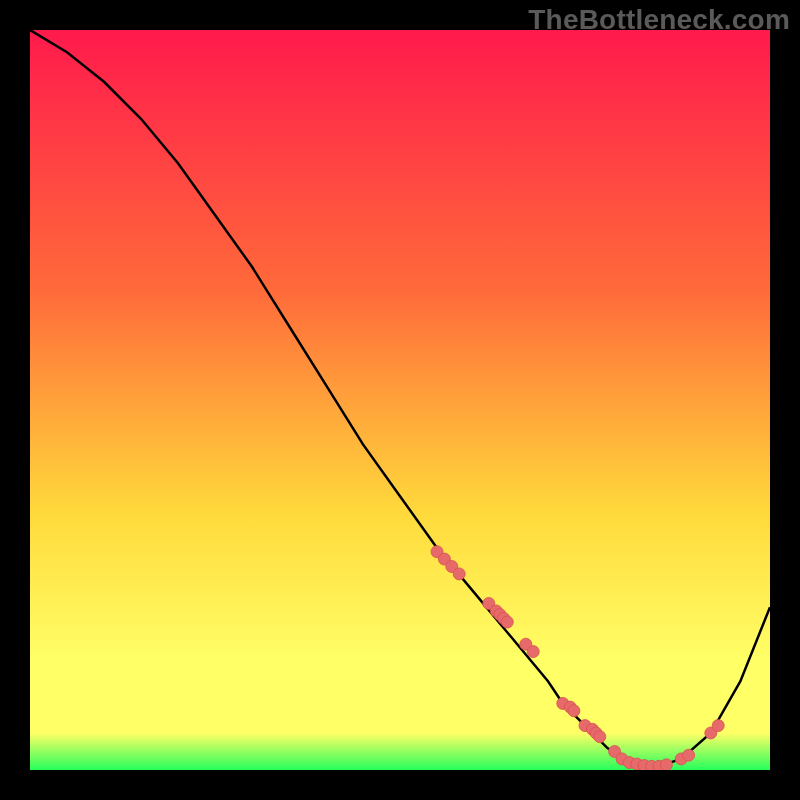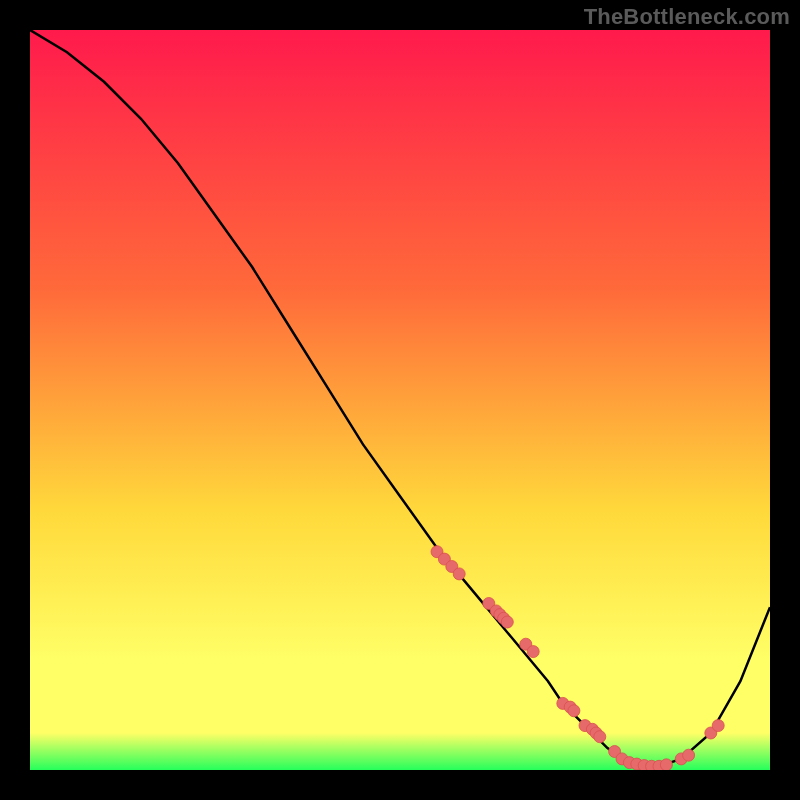--- a/index.html
+++ b/index.html
@@ -8,21 +8,21 @@
     position: relative;
     width: 800px;
     height: 800px;
     background: #000;
   }
   .watermark {
     position: absolute;
     top: 4px;
     right: 10px;
     font-family: Arial, Helvetica, sans-serif;
-    font-size: 22px;
+    font-size: 28px;
     font-weight: 600;
     color: #5a5a5a;
     letter-spacing: 0.2px;
     user-select: none;
   }
   .plot {
     position: absolute;
     left: 30px;
     top: 30px;
     width: 740px;

